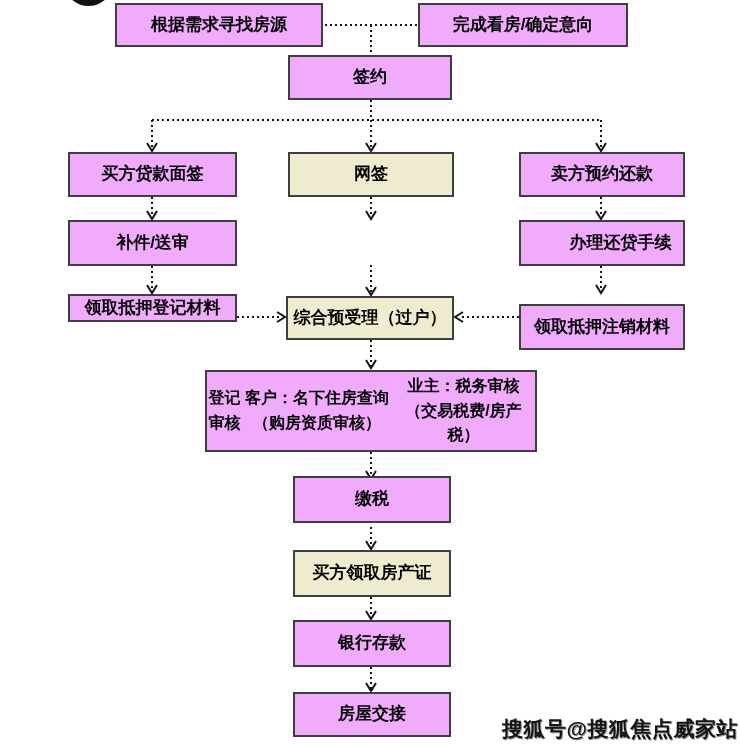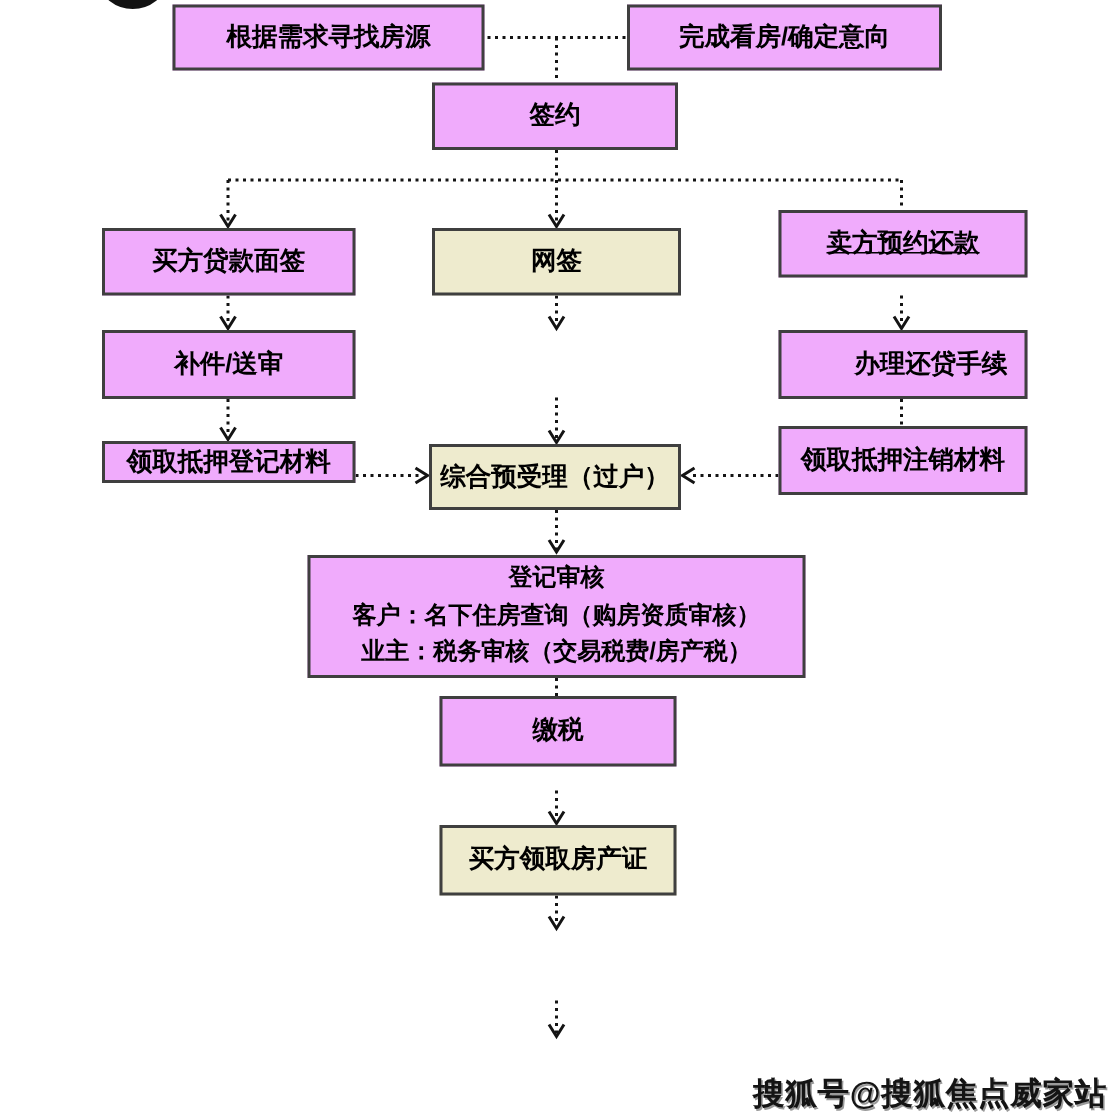--- a/index.html
+++ b/index.html
@@ -14,30 +14,30 @@
     color:#000; font-weight:bold; font-size:17px; text-align:center;
     line-height:1.2; z-index:2;
   }
   .yellow { background:#eeebce; }
   
   .n-find        { left:115px; top:3px;   width:208px; height:44px; }
   .n-confirm     { left:418px; top:3px;   width:210px; height:44px; }
   .n-sign        { left:288px; top:55px;  width:164px; height:45px; border-width:2.5px; }
   .n-buyer-loan  { left:68px;  top:152px; width:169px; height:45px; }
   .n-online-sign { left:288px; top:152px; width:166px; height:45px; }
-  .n-seller-appt { left:519px; top:140px; width:166px; height:45px;text-decoration:underline; }
+  .n-seller-appt { left:519px; top:152px; width:166px; height:45px; }
   .n-supplement  { left:68px;  top:220px; width:169px; height:46px; }
   .n-price       { left:288px; top:220px; width:166px; height:45px; }
   .n-repay       { left:519px; top:220px; width:166px; height:46px;padding-left:37px; }
   .n-reg-mat     { left:68px;  top:294px; width:169px; height:28px;font-family:Liberation Serif, serif; }
   .n-pre-accept  { left:286px; top:296px; width:168px; height:44px; }
-  .n-cancel-mat  { left:519px; top:284px; width:166px; height:46px; }
+  .n-cancel-mat  { left:519px; top:304px; width:166px; height:46px; }
   .n-registration{ left:205px; top:370px; width:332px; height:82px;
-                   flex-direction:column; border-width:2.5px; font-size:16px; line-height:1.55; }
-  .n-pay-tax     { left:293px; top:464px; width:158px; height:47px; }
+                   flex-direction:row; border-width:2.5px; font-size:16px; line-height:1.55; }
+  .n-pay-tax     { left:293px; top:476px; width:158px; height:47px; }
   .n-get-cert    { left:293px; top:550px; width:158px; height:47px; }
   .n-bank        { left:293px; top:620px; width:158px; height:47px; }
   .n-handover    { left:293px; top:692px; width:158px; height:45px; }
 
   .connector-layer { position:absolute; left:0; top:0; z-index:1; }
 
   .black-dot {
     position:absolute; left:67px; top:-29px; width:43px; height:35px;
     background:#121212; border-radius:50%; z-index:3;
   }
@@ -121,15 +121,17 @@
   <div class="node n-cancel-mat">领取抵押注销材料</div>
 
   <div class="node n-registration">
     <div>登记审核</div>
     <div>客户：名下住房查询（购房资质审核）</div>
     <div>业主：税务审核（交易税费/房产税）</div>
   </div>
 
   <div class="node n-pay-tax">缴税</div>
   <div class="node yellow n-get-cert">买方领取房产证</div>
+  <div class="node n-bank">银行存款</div>
+  <div class="node n-handover">房屋交接</div>
 
   <div class="watermark">搜狐号@搜狐焦点威家站</div>
 </div>
 
 </body></html>

